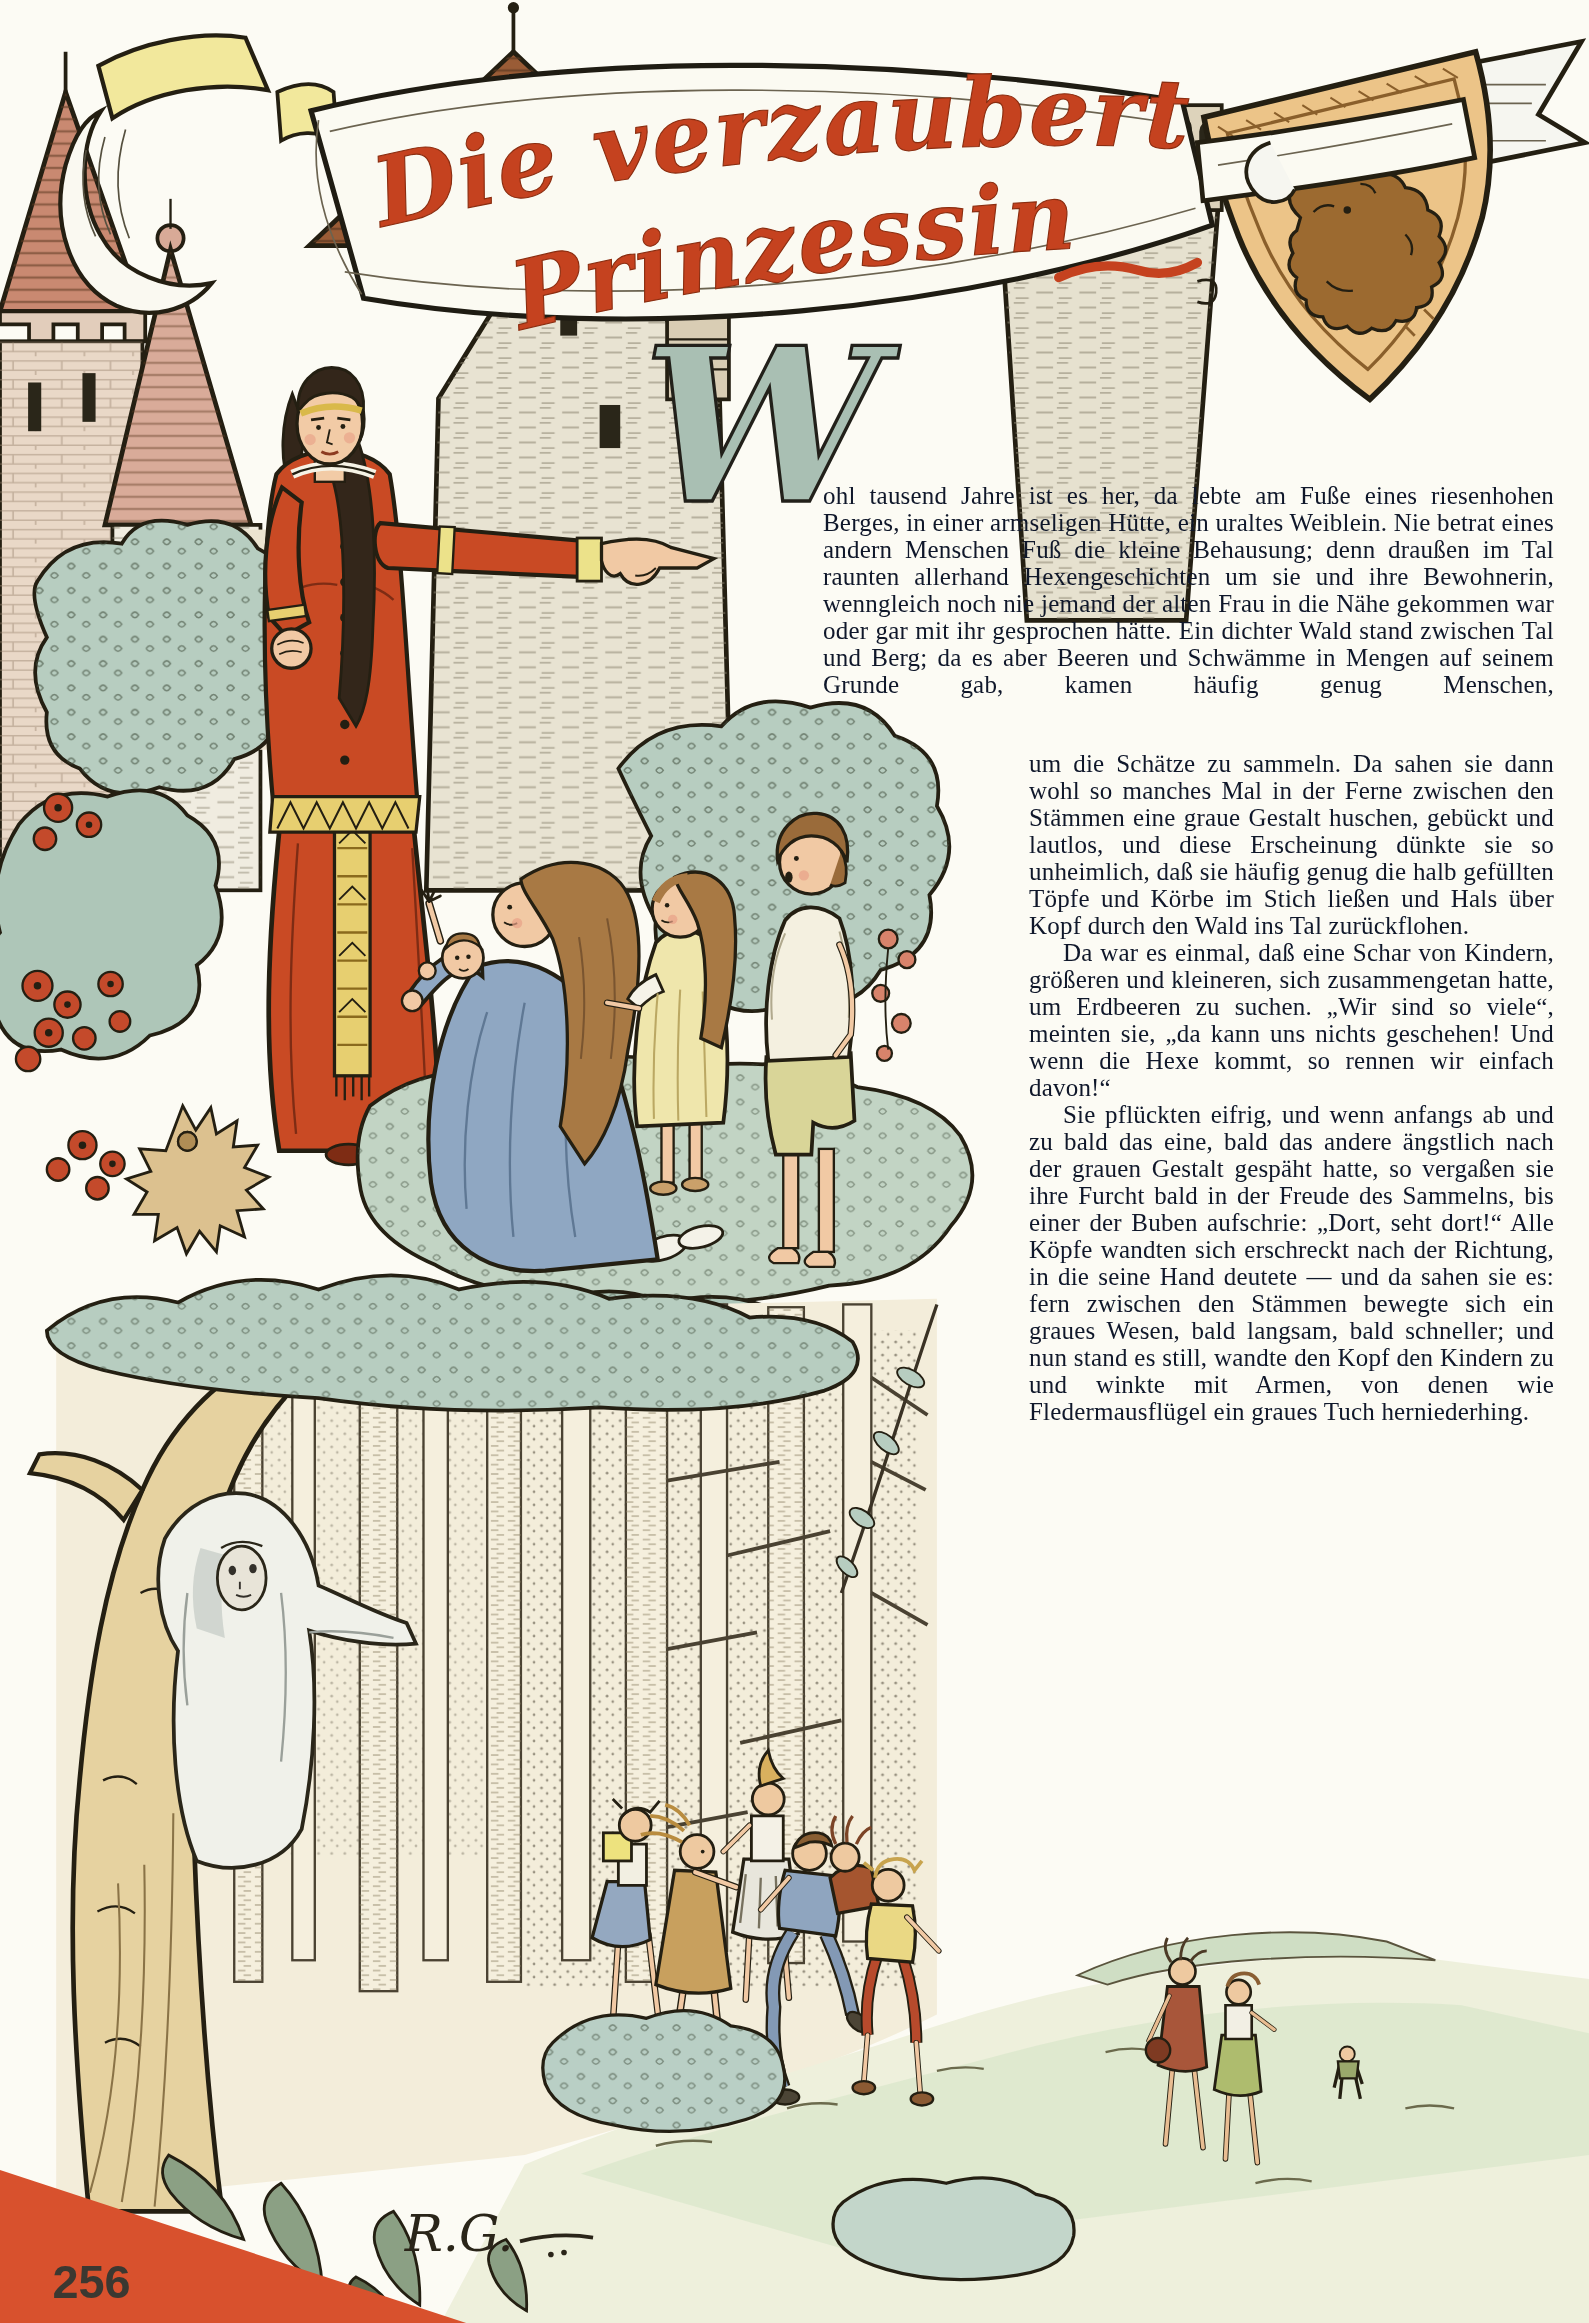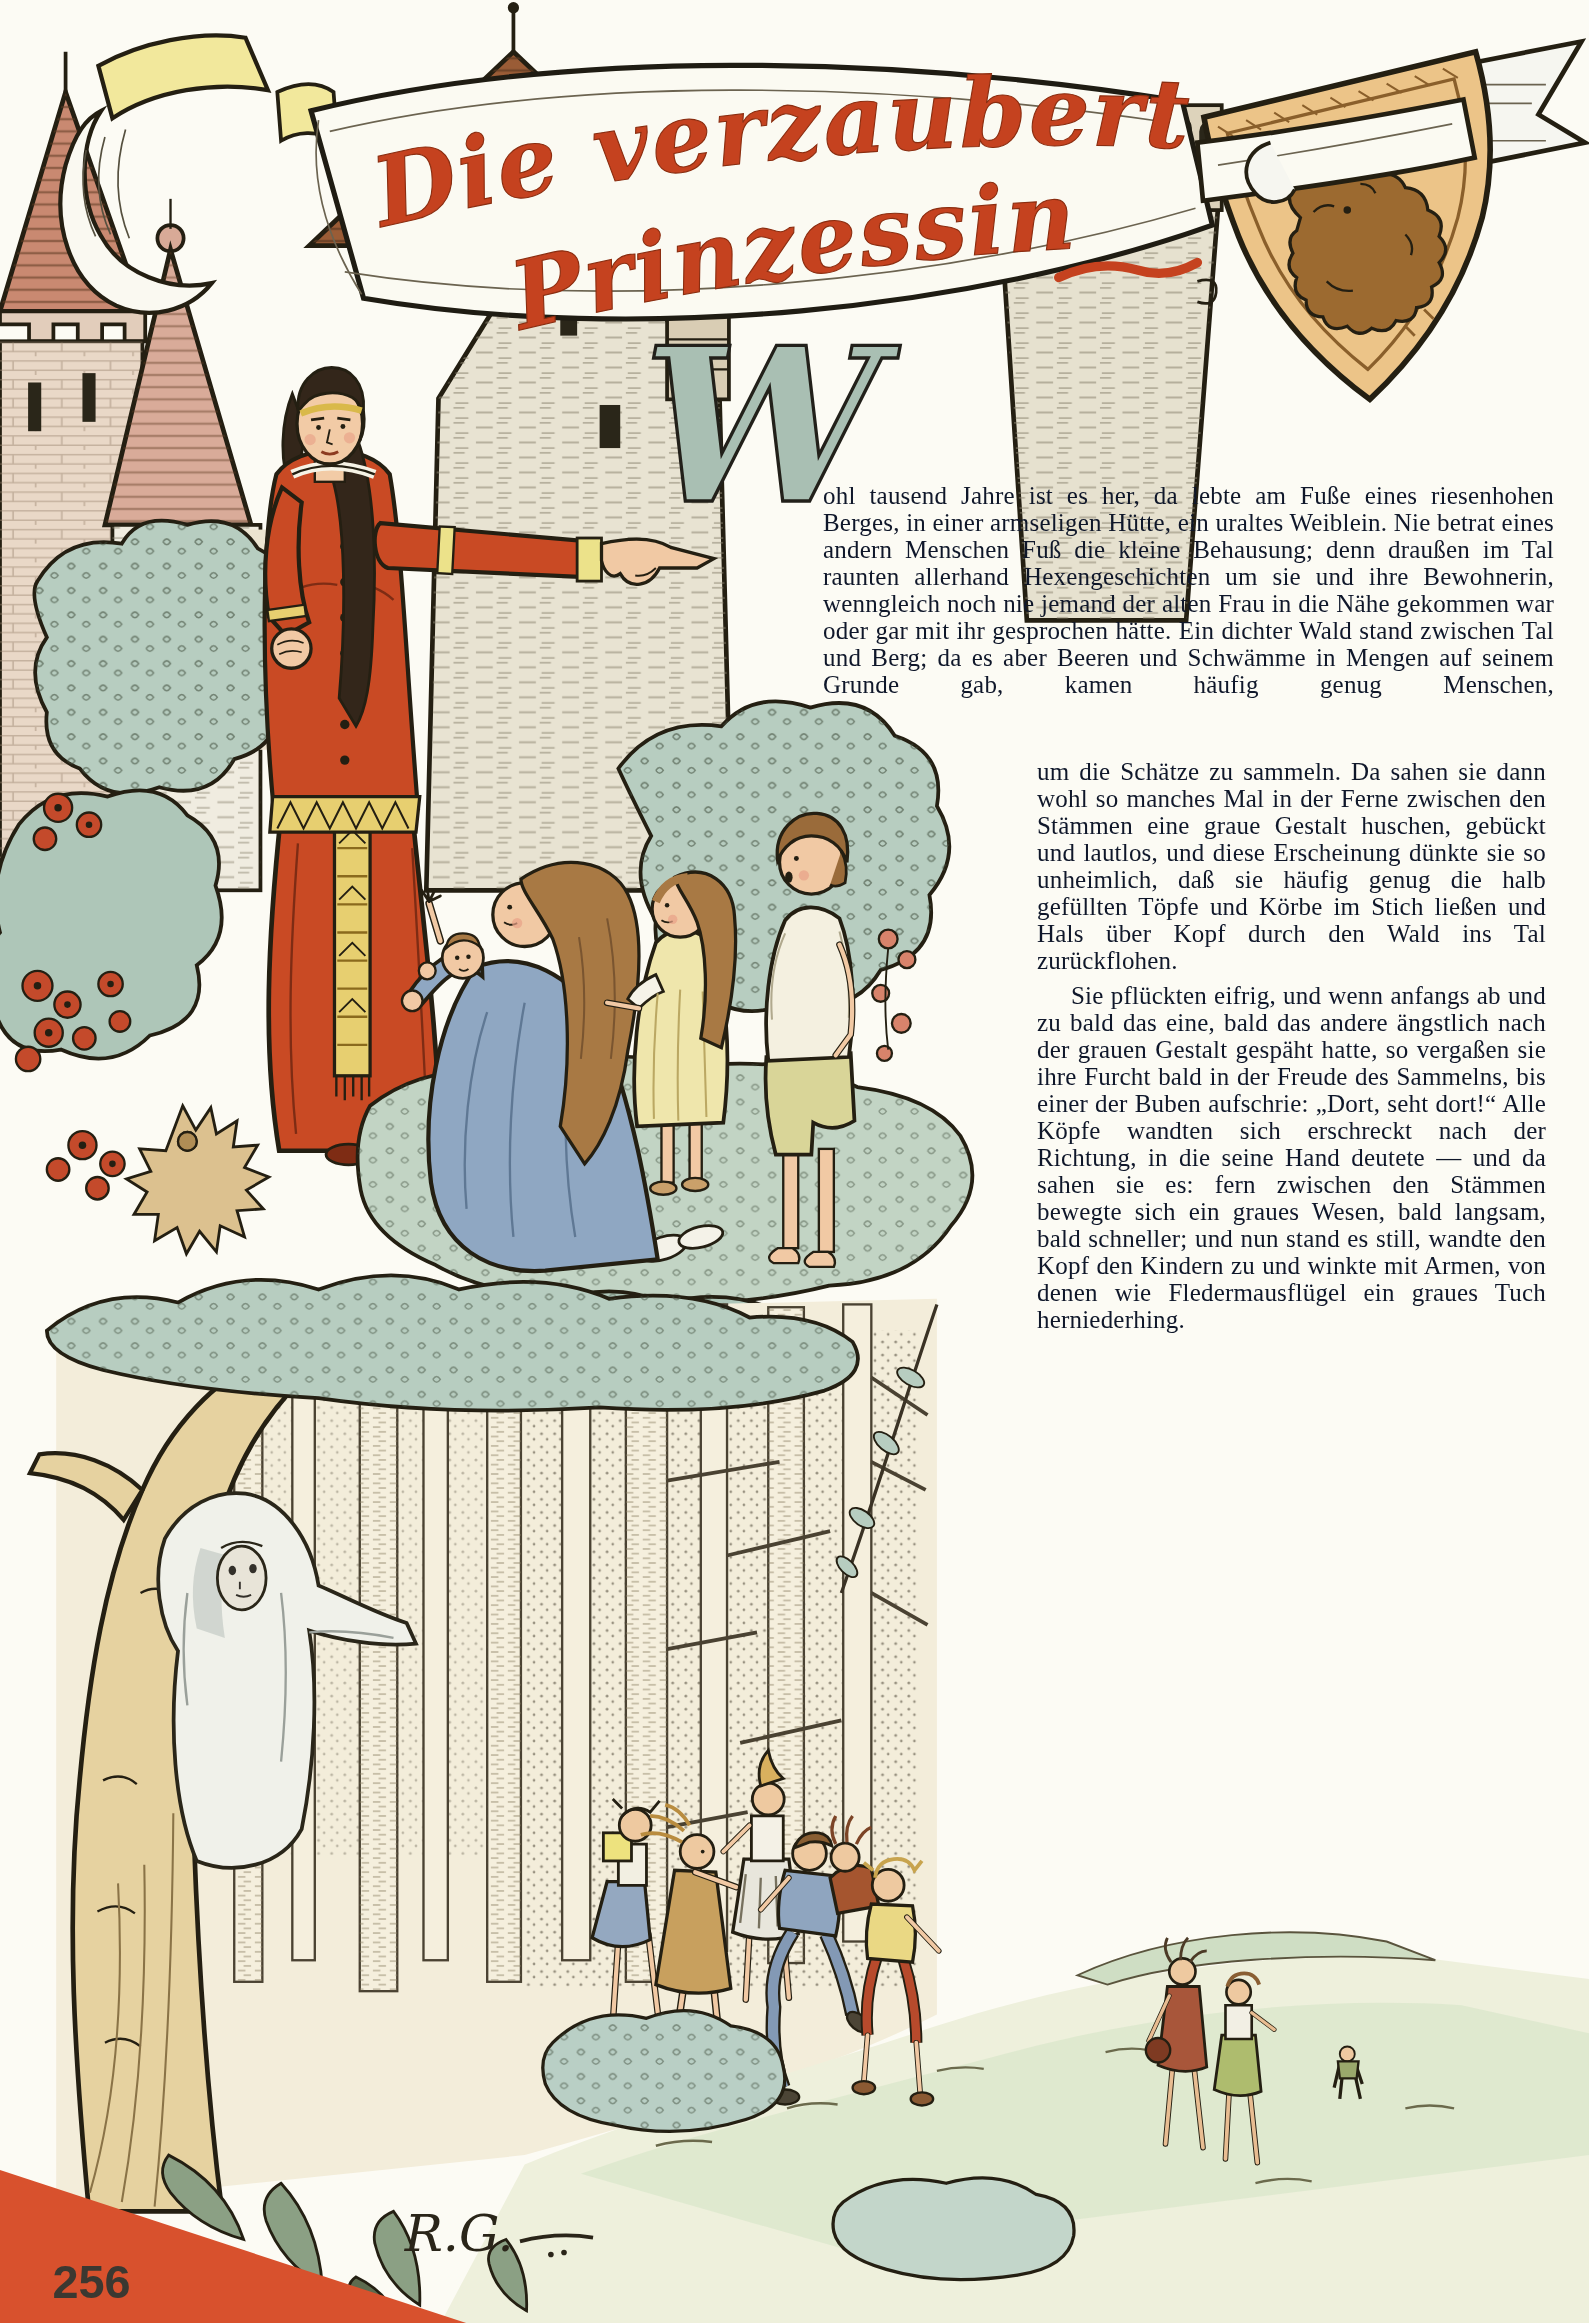--- a/index.html
+++ b/index.html
@@ -9,21 +9,21 @@
     font-family:"Liberation Serif", serif;
   }
   #illustration{position:absolute;left:0;top:0;width:1589px;height:2324px;z-index:1;}
   .story-text{
     position:absolute;z-index:2;color:#0f172a;
     font-size:25px;line-height:27px;letter-spacing:0.2px;
     text-align:justify;
   }
   #text-wide{left:823px;top:482px;width:731px;text-align-last:justify;}
   #text-narrow{left:1029px;top:750px;width:525px;}
-  #text-narrow p{margin:8px;}
+  #text-narrow p{margin:0;}
   #text-narrow p.indent{text-indent:34px;}
 </style>
 </head>
 <body>
 
 <svg id="illustration" viewBox="0 0 1696 2480" xmlns="http://www.w3.org/2000/svg">
   <defs>
     <pattern id="stoneH" width="46" height="16" patternUnits="userSpaceOnUse">
       <path d="M2,8 h18 M26,14 h14 M24,3 h12" stroke="#8d8672" stroke-width="2" fill="none"></path>
     </pattern>
@@ -498,15 +498,16 @@
   <g>
     <polygon points="0,2316 0,2480 500,2480" fill="#d8512d"></polygon>
     <text x="56" y="2452" font-family="Liberation Sans, sans-serif" font-size="50" font-weight="700" fill="#3b3831">256</text>
   </g>
 </svg>
 
 <div id="text-wide" class="story-text">ohl tausend Jahre ist es her, da lebte am Fuße eines riesenhohen Berges, in einer armseligen Hütte, ein uraltes Weiblein. Nie betrat eines andern Menschen Fuß die kleine Behausung; denn draußen im Tal raunten allerhand Hexengeschichten um sie und ihre Bewohnerin, wenngleich noch nie jemand der alten Frau in die Nähe gekommen war oder gar mit ihr gesprochen hätte. Ein dichter Wald stand zwischen Tal und Berg; da es aber Beeren und Schwämme in Mengen auf seinem Grunde gab, kamen häufig genug Menschen,</div>
 
 <div id="text-narrow" class="story-text">
   <p>um die Schätze zu sammeln. Da sahen sie dann wohl so manches Mal in der Ferne zwischen den Stämmen eine graue Gestalt huschen, gebückt und lautlos, und diese Erscheinung dünkte sie so unheimlich, daß sie häufig genug die halb gefüllten Töpfe und Körbe im Stich ließen und Hals über Kopf durch den Wald ins Tal zurückflohen.</p>
+  <p class="indent">Da war es einmal, daß eine Schar von Kindern, größeren und kleineren, sich zusammengetan hatte, um Erdbeeren zu suchen. „Wir sind so viele“, meinten sie, „da kann uns nichts geschehen! Und wenn die Hexe kommt, so rennen wir einfach davon!“</p>
   <p class="indent">Sie pflückten eifrig, und wenn anfangs ab und zu bald das eine, bald das andere ängstlich nach der grauen Gestalt gespäht hatte, so vergaßen sie ihre Furcht bald in der Freude des Sammelns, bis einer der Buben aufschrie: „Dort, seht dort!“ Alle Köpfe wandten sich erschreckt nach der Richtung, in die seine Hand deutete — und da sahen sie es: fern zwischen den Stämmen bewegte sich ein graues Wesen, bald langsam, bald schneller; und nun stand es still, wandte den Kopf den Kindern zu und winkte mit Armen, von denen wie Fledermausflügel ein graues Tuch herniederhing.</p>
 </div>
 
 
 </body></html>

